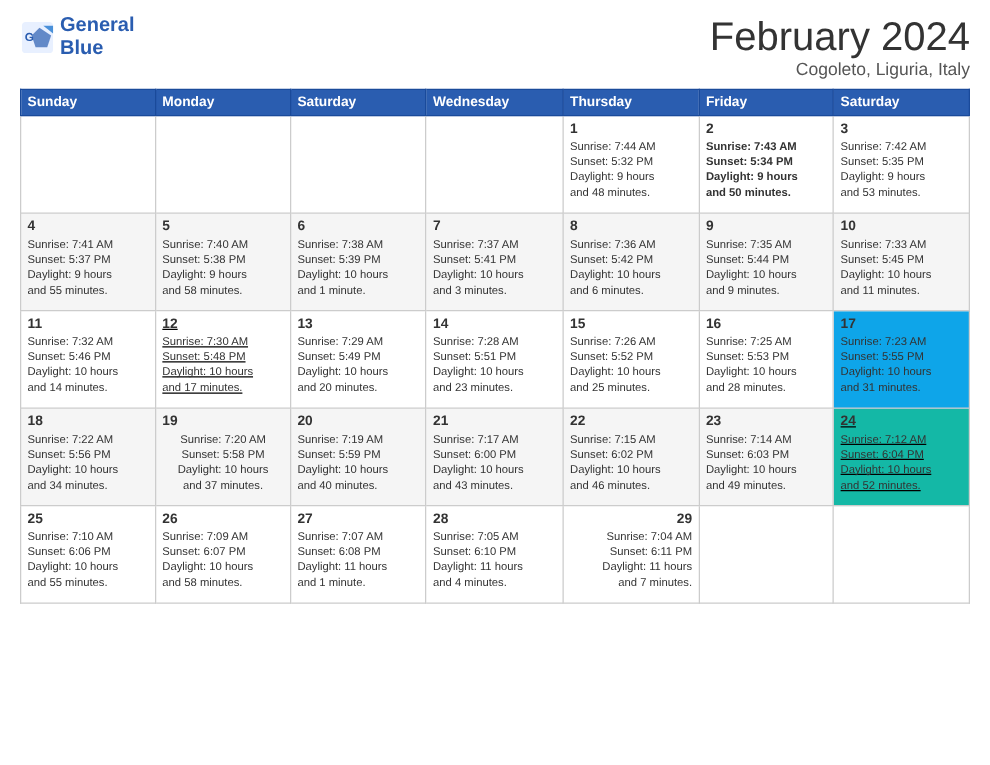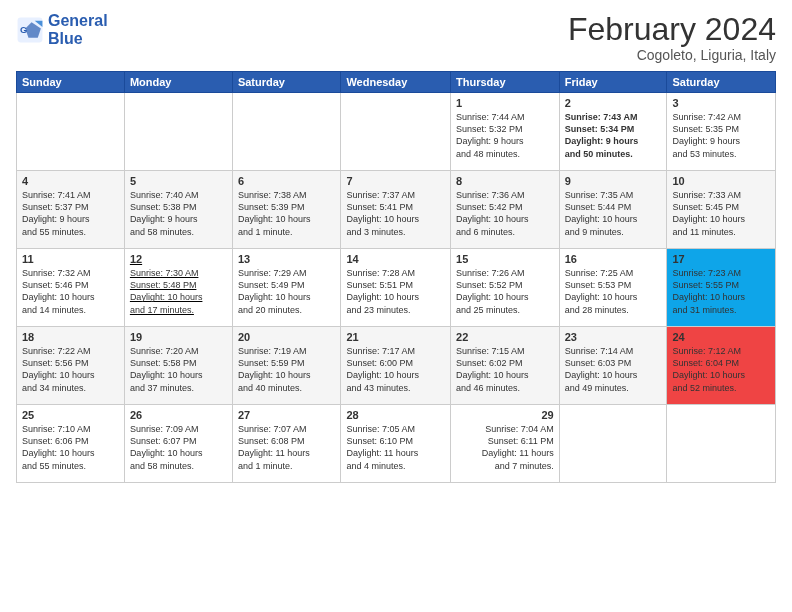--- a/index.html
+++ b/index.html
@@ -253,21 +253,21 @@
         <tr>
           <td style="background: rgb(245, 245, 245);">
             <div class="day-number">18</div>
             <div class="day-info" style="white-space: pre-line;">Sunrise: 7:22 AM
 Sunset: 5:56 PM
 Daylight: 10 hours
 and 34 minutes.</div>
           </td>
           <td style="background: rgb(245, 245, 245);">
             <div class="day-number">19</div>
-            <div class="day-info" style="white-space: pre-line;">Sunrise: 7:20 AM
+            <div class="day-info" style="white-space: pre-line; text-align: center;">Sunrise: 7:20 AM
 Sunset: 5:58 PM
 Daylight: 10 hours
 and 37 minutes.</div>
           </td>
           <td style="background: rgb(245, 245, 245);">
             <div class="day-number">20</div>
             <div class="day-info" style="white-space: pre-line;">Sunrise: 7:19 AM
 Sunset: 5:59 PM
 Daylight: 10 hours
 and 40 minutes.</div>
@@ -286,21 +286,21 @@
 Daylight: 10 hours
 and 46 minutes.</div>
           </td>
           <td style="background: rgb(245, 245, 245);">
             <div class="day-number">23</div>
             <div class="day-info" style="white-space: pre-line;">Sunrise: 7:14 AM
 Sunset: 6:03 PM
 Daylight: 10 hours
 and 49 minutes.</div>
           </td>
-          <td style="background: #ef4444;">
+          <td style="background: #14b8a6; text-decoration: underline;">
             <div class="day-number">24</div>
             <div class="day-info" style="white-space: pre-line;">Sunrise: 7:12 AM
 Sunset: 6:04 PM
 Daylight: 10 hours
 and 52 minutes.</div>
           </td>
         </tr>
         <tr>
           <td style="background: rgb(255, 255, 255);">
             <div class="day-number">25</div>

